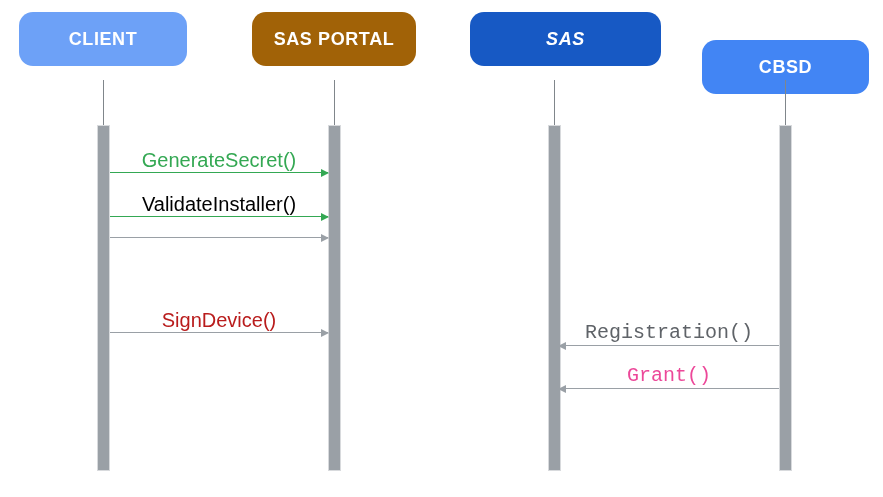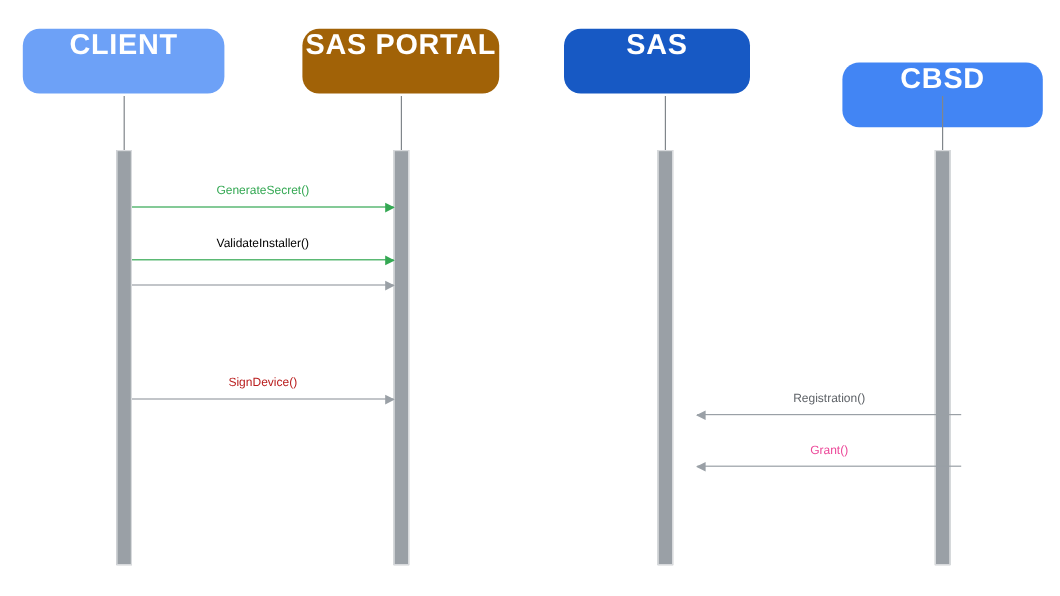--- a/index.html
+++ b/index.html
@@ -8,34 +8,34 @@
     width: 883px;
     height: 497px;
     background: #ffffff;
     overflow: hidden;
     font-family: "Liberation Sans", sans-serif;
   }
 
   
   .actor-box {
     position: absolute;
-    top: 24px;
+    top: 12px;
     height: 54px;
     border-radius: 14px;
     display: flex;
-    align-items: flex-start;
+    align-items: center;
     justify-content: center;
     color: #ffffff;
-    font-size: 24px;
+    font-size: 18px;
     font-weight: 700;
     letter-spacing: 0.6px;
   }
   .actor-client     { left: 19px;  width: 168px; }
   .actor-sas-portal { left: 252px; width: 164px; }
-  .actor-sas        { left: 470px; width: 155px; }
+  .actor-sas        { left: 470px; width: 191px; font-style: italic; }
   .actor-cbsd       { left: 702px; width: 167px; margin-top: 28px; }
 
   
   .stem {
     position: absolute;
     top: 80px;
     height: 45px;
     width: 1px;
     background: #80868b;
   }
@@ -58,27 +58,27 @@
   .bar-sas-portal { left: 328px; }
   .bar-sas        { left: 548px; }
   .bar-cbsd       { left: 779px; }
 
   
   .msg {
     position: absolute;
     display: block;
   }
   .msg.span-left  { left: 110px; width: 218px; }
-  .msg.span-right { left: 581px; width: 220px; }
+  .msg.span-right { left: 559px; width: 220px; font-family: Liberation Mono, monospace; }
 
   .msg-label {
     height: 18px;
     line-height: 18px;
     text-align: center;
-    font-size: 10px;
+    font-size: 20px;
     margin-bottom: 3px;
     white-space: nowrap;
   }
   .msg-line {
     position: relative;
     height: 0;
     border-top: 1px solid currentColor;
   }
   .msg.accent .msg-line { border-top-width: 1.5px; }
 

